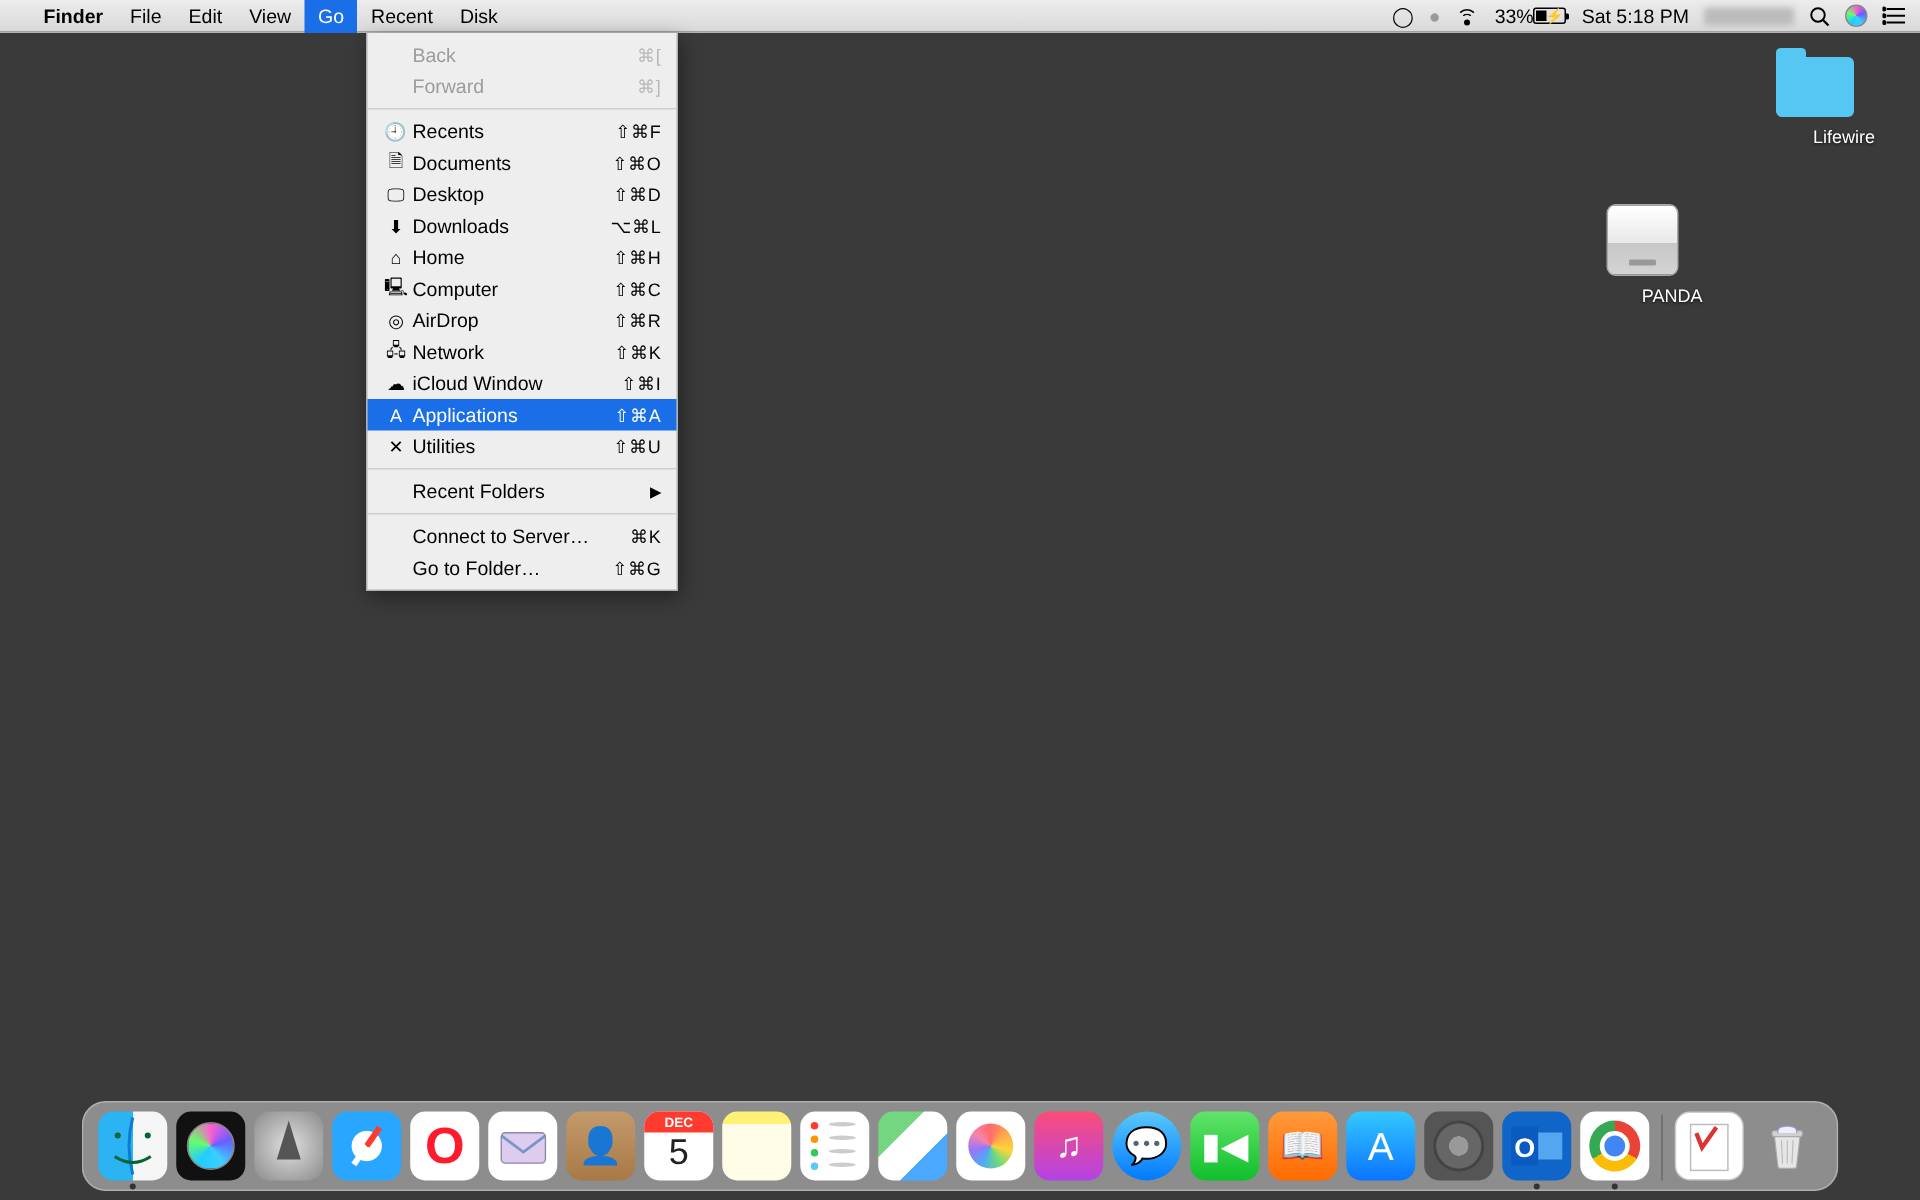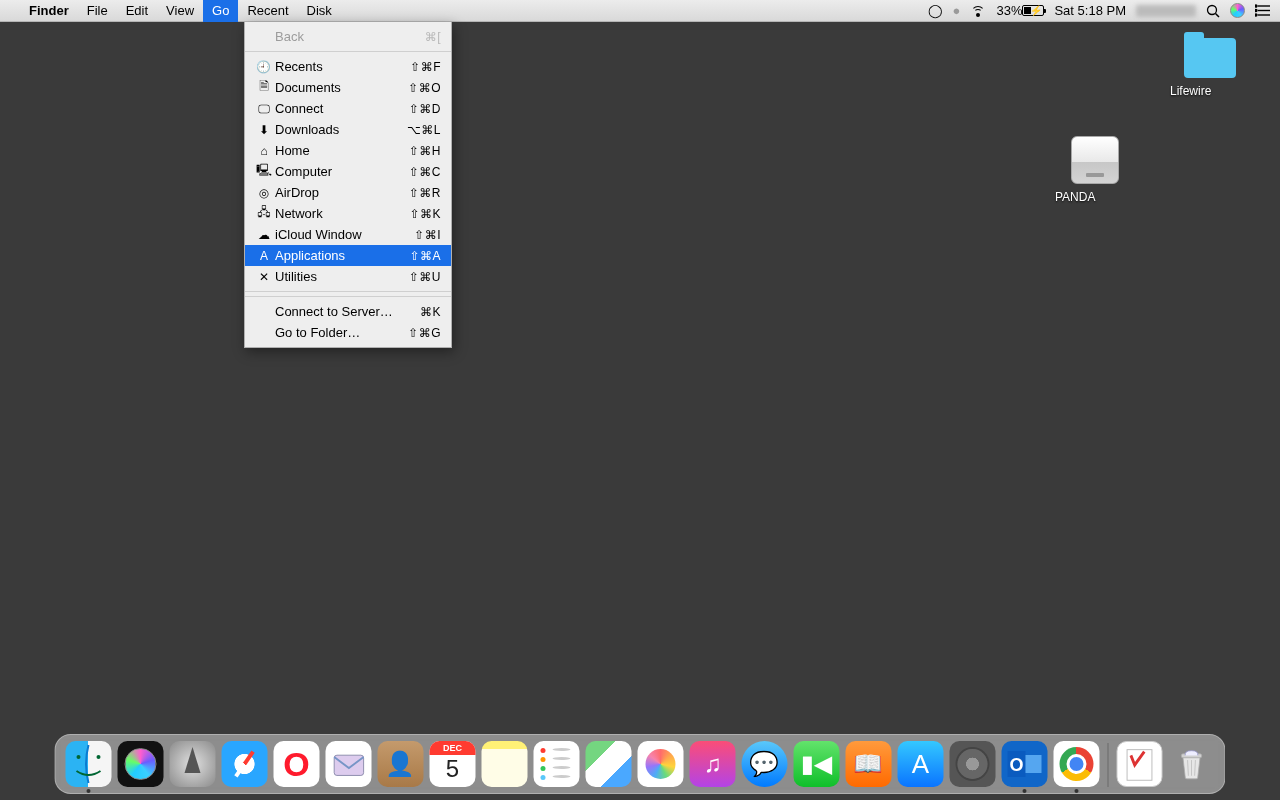--- a/index.html
+++ b/index.html
@@ -29,21 +29,21 @@
   .dd-row.disabled { color:#9c9c9c; }
   .dd-row.hl { background:#1a6fe8; color:#fff; }
   .dd-ico { width:18px; display:inline-flex; justify-content:center; font-size:12px; }
   .dd-label { flex:1; padding-left:2px; }
   .dd-short { font-size:12px; letter-spacing:.5px; font-family:inherit; }
   .dd-row.disabled .dd-short { color:#b8b8b8; }
   .dd-sep { height:1px; margin:4px 0; background:#cfcfcf; }
   .dd-arrow { font-size:10px; }
 
   
-  .desk-icon { position:absolute; width:80px; text-align:left; color:#fff; font-size:12px;
+  .desk-icon { position:absolute; width:80px; text-align:right; color:#fff; font-size:12px;
     text-shadow:0 1px 2px rgba(0,0,0,.8); }
   .folder { width:52px; height:40px; margin:0 auto 6px;
     background:#56c7f2; border-radius:0 4px 4px 4px; position:relative; }
   .folder::before { content:""; position:absolute; top:-6px; left:0; width:20px; height:8px;
     background:#56c7f2; border-radius:3px 3px 0 0; }
   .drive { width:48px; height:48px; margin:0 auto 6px;
     background:linear-gradient(#fff,#e8e8e8 55%,#c7c7c7 55%,#d4d4d4);
     border:1px solid #a8a8a8; border-radius:6px; position:relative; }
   .drive::after{ content:""; position:absolute; bottom:6px; left:50%; transform:translateX(-50%);
     width:18px; height:4px; background:#999; border-radius:1px; }
@@ -174,35 +174,40 @@
   </div>
 </div>
 
 <div class="dropdown">
 
   <div class="dd-row disabled">
     <span class="dd-ico"></span>
       <span class="dd-label">Back</span>
     <span class="dd-short">⌘[</span>
   </div>
+  <div class="dd-row disabled">
+    <span class="dd-ico"></span>
+      <span class="dd-label">Forward</span>
+    <span class="dd-short">⌘]</span>
+  </div>
   <div class="dd-sep"></div>
 
   <div class="dd-row">
     <span class="dd-ico">🕘</span>
     <span class="dd-label">Recents</span>
     <span class="dd-short">⇧⌘F</span>
   </div>
   <div class="dd-row">
     <span class="dd-ico">🗎</span>
     <span class="dd-label">Documents</span>
     <span class="dd-short">⇧⌘O</span>
   </div>
   <div class="dd-row">
     <span class="dd-ico">🖵</span>
-    <span class="dd-label">Connect</span>
+    <span class="dd-label">Desktop</span>
     <span class="dd-short">⇧⌘D</span>
   </div>
   <div class="dd-row">
     <span class="dd-ico">⬇</span>
     <span class="dd-label">Downloads</span>
     <span class="dd-short">⌥⌘L</span>
   </div>
   <div class="dd-row">
     <span class="dd-ico">⌂</span>
     <span class="dd-label">Home</span>
@@ -233,20 +238,25 @@
     <span class="dd-label">Applications</span>
     <span class="dd-short">⇧⌘A</span>
   </div>
   <div class="dd-row">
     <span class="dd-ico">✕</span>
     <span class="dd-label">Utilities</span>
     <span class="dd-short">⇧⌘U</span>
   </div>
   <div class="dd-sep"></div>
 
+  <div class="dd-row">
+    <span class="dd-ico"></span>
+      <span class="dd-label">Recent Folders</span>
+    <span class="dd-arrow">▶</span>
+  </div>
   <div class="dd-sep"></div>
 
   <div class="dd-row">
     <span class="dd-ico"></span>
       <span class="dd-label">Connect to Server…</span>
     <span class="dd-short">⌘K</span>
   </div>
   <div class="dd-row">
     <span class="dd-ico"></span>
       <span class="dd-label">Go to Folder…</span>

